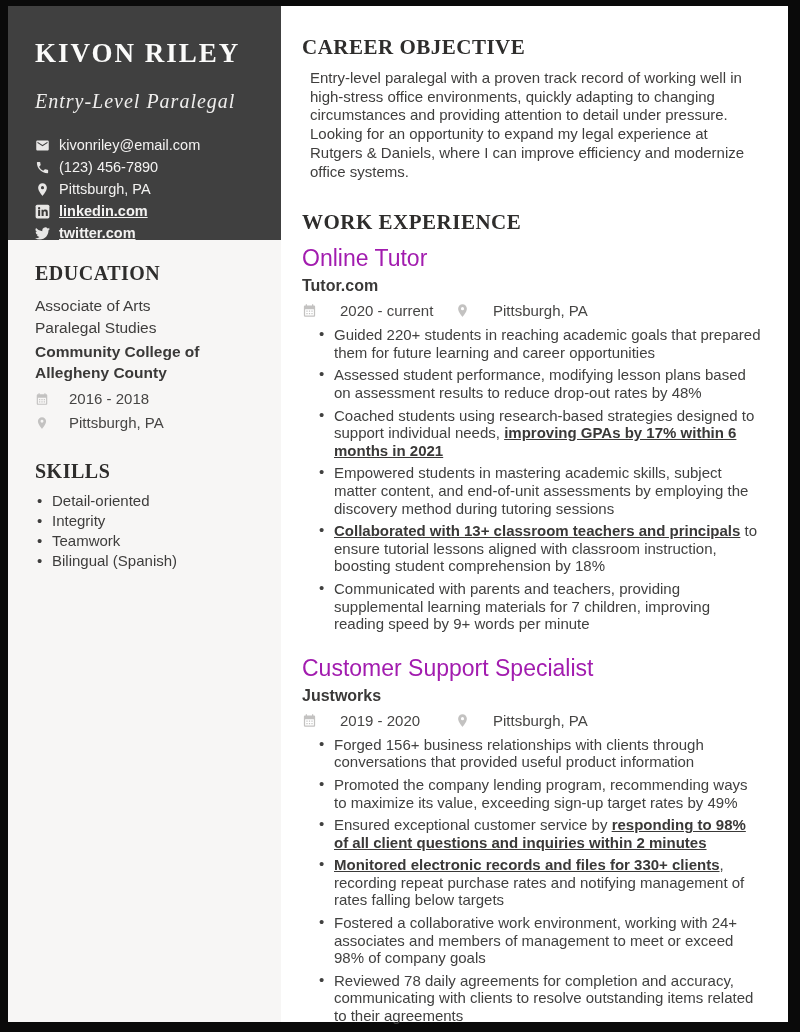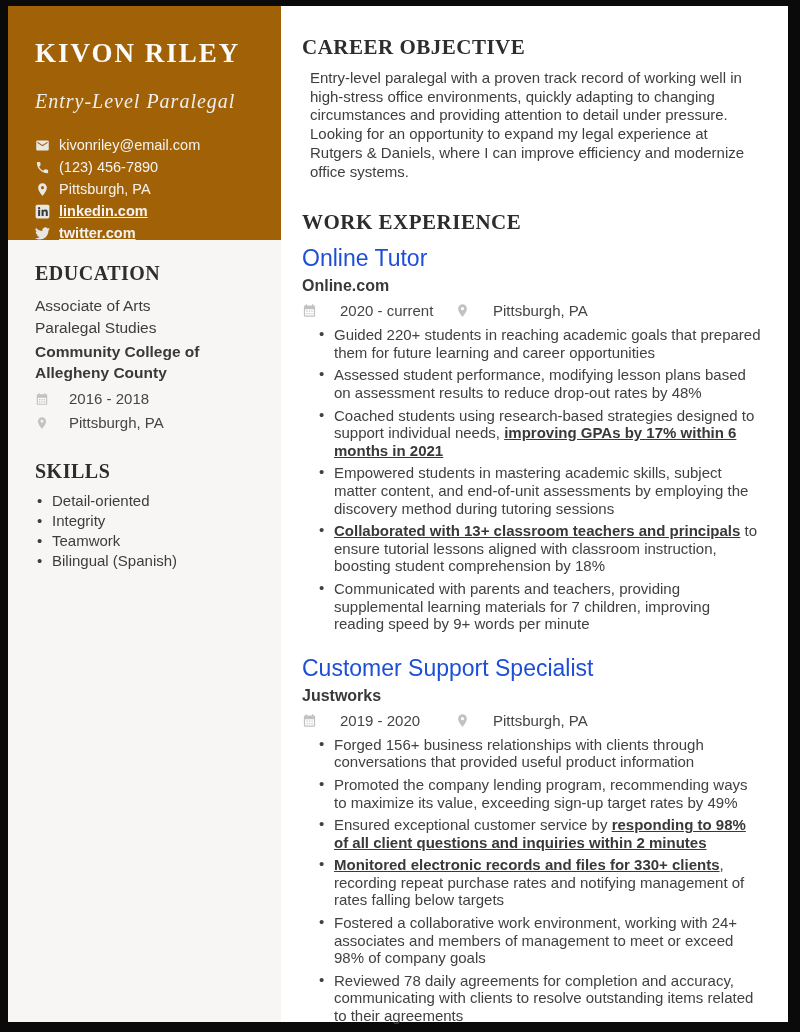--- a/index.html
+++ b/index.html
@@ -15,21 +15,21 @@
     background:#ffffff;
     display:flex;
   }
   
   .sidebar{
     width:273px;flex:0 0 273px;
     background:#f7f6f5;
     display:flex;flex-direction:column;
   }
   .side-header{
-    background:#a16207;
+    background:#404040;
     height:234px;box-sizing:border-box;
     padding:30px 16px 0 27px;
     color:#f2f1f0;
   }
   .person-name{
     margin:0;
     font-family:"Liberation Serif",serif;
     font-weight:700;font-size:27px;line-height:34px;
     letter-spacing:2px;color:#fbfbfa;
   }
@@ -92,21 +92,21 @@
     letter-spacing:0.5px;color:#2e2d2c;
     margin:0 0 9px;
   }
   .objective-text{
     margin:0 8px 28px;
     font-size:15px;line-height:18.7px;color:#3f3e3d;
   }
   .job{margin-top:8px;}
   .job + .job{margin-top:21px;}
   .job-title{
-    margin:0;font-weight:400;font-size:23px;line-height:29px;color:#1d4ed8;
+    margin:0;font-weight:400;font-size:23px;line-height:29px;color:#a21caf;
   }
   .job-company{font-size:16px;font-weight:700;color:#3a3938;margin-top:3px;line-height:20px;}
   .job-meta{display:flex;align-items:center;margin-top:6px;font-size:15px;color:#464544;}
   .meta-item{display:inline-flex;align-items:center;gap:23px;}
   .meta-item:first-child{width:153px;}
   .job-bullets{list-style:none;margin:7px 0 0;padding:0;}
   .job-bullets .bullet{
     position:relative;padding-left:32px;
     font-size:15px;line-height:17.6px;color:#414140;
     margin-bottom:5px;
@@ -208,21 +208,21 @@
     <section>
       <h2 class="main-heading">CAREER OBJECTIVE</h2>
       <p class="objective-text">Entry-level paralegal with a proven track record of working well in high-stress office environments, quickly adapting to changing circumstances and providing attention to detail under pressure. Looking for an opportunity to expand my legal experience at Rutgers &amp; Daniels, where I can improve efficiency and modernize office systems.</p>
     </section>
 
     <section>
       <h2 class="main-heading">WORK EXPERIENCE</h2>
       <div id="jobs-container">
           <article class="job">
             <h3 class="job-title">Online Tutor</h3>
-            <div class="job-company">Online.com</div>
+            <div class="job-company">Tutor.com</div>
             <div class="job-meta">
               <span class="meta-item">
                 <span class="icon gray">
                   <svg viewBox="0 0 24 24">
                     <path fill="currentColor" d="M19 4h-1V2h-2v2H8V2H6v2H5c-1.11 0-1.99.89-1.99 2L3 20a2 2 0 0 0 2 2h14c1.1 0 2-.9 2-2V6c0-1.1-.9-2-2-2zm0 16H5V10h14v10zM9 14H7v-2h2v2zm4 0h-2v-2h2v2zm4 0h-2v-2h2v2zm-8 4H7v-2h2v2zm4 0h-2v-2h2v2zm4 0h-2v-2h2v2z"></path>
                   </svg>
                 </span>
                 <span>2020 - current</span>
               </span>
               <span class="meta-item">

